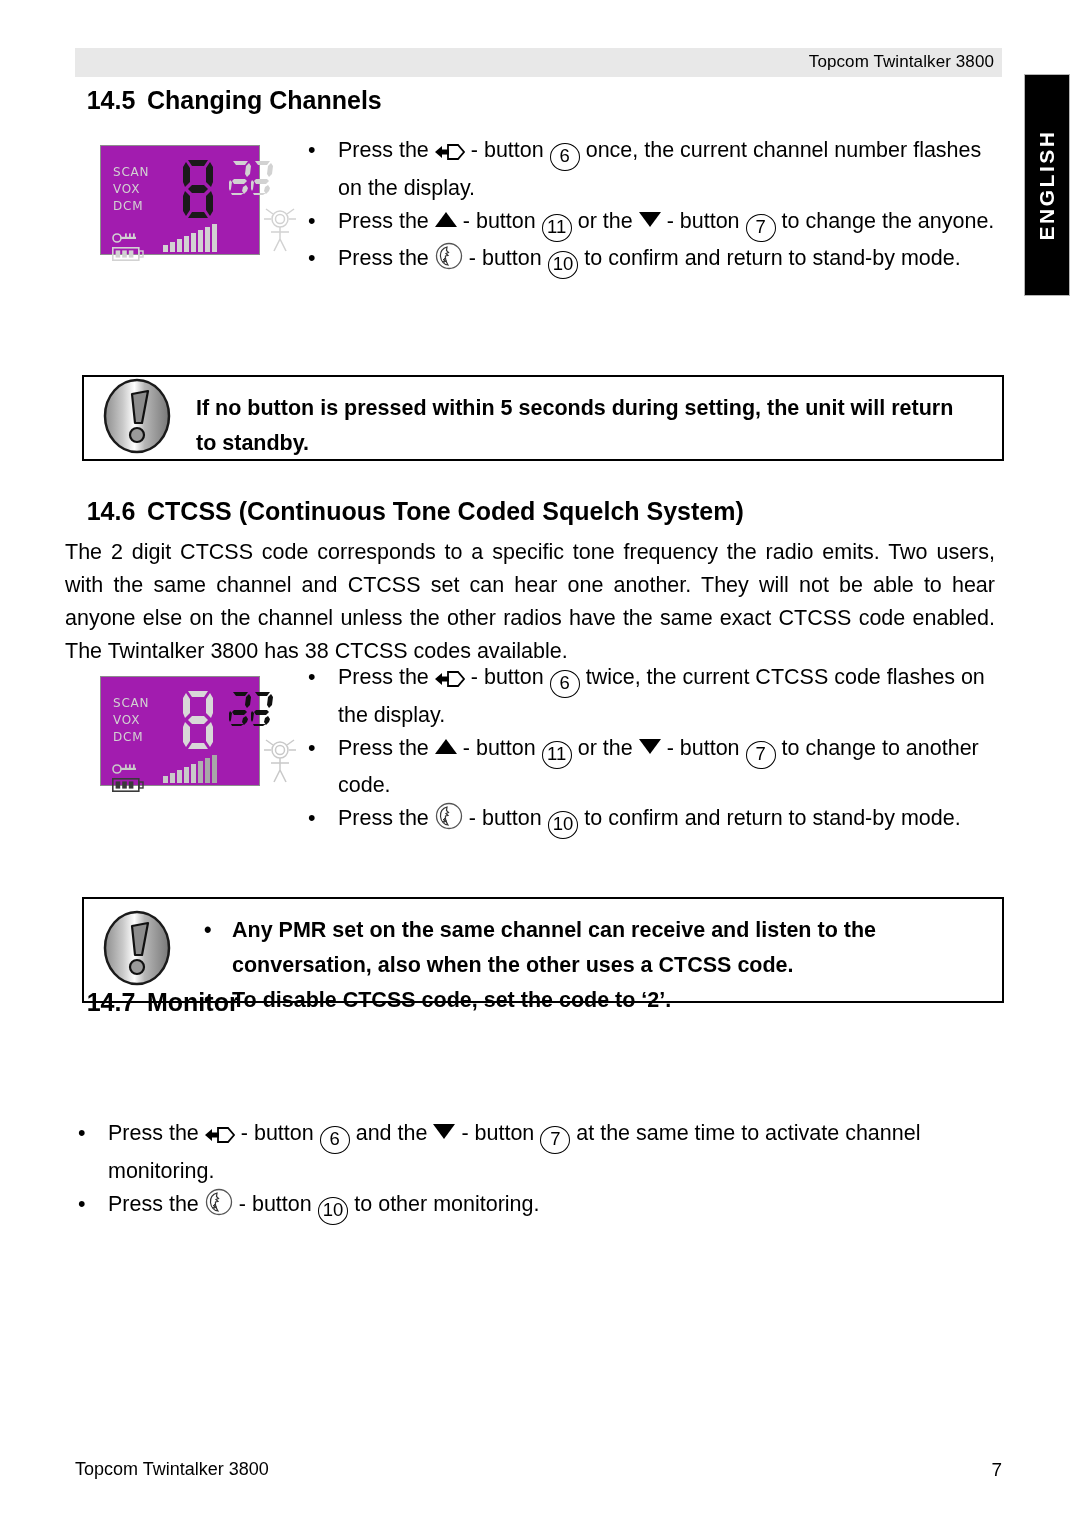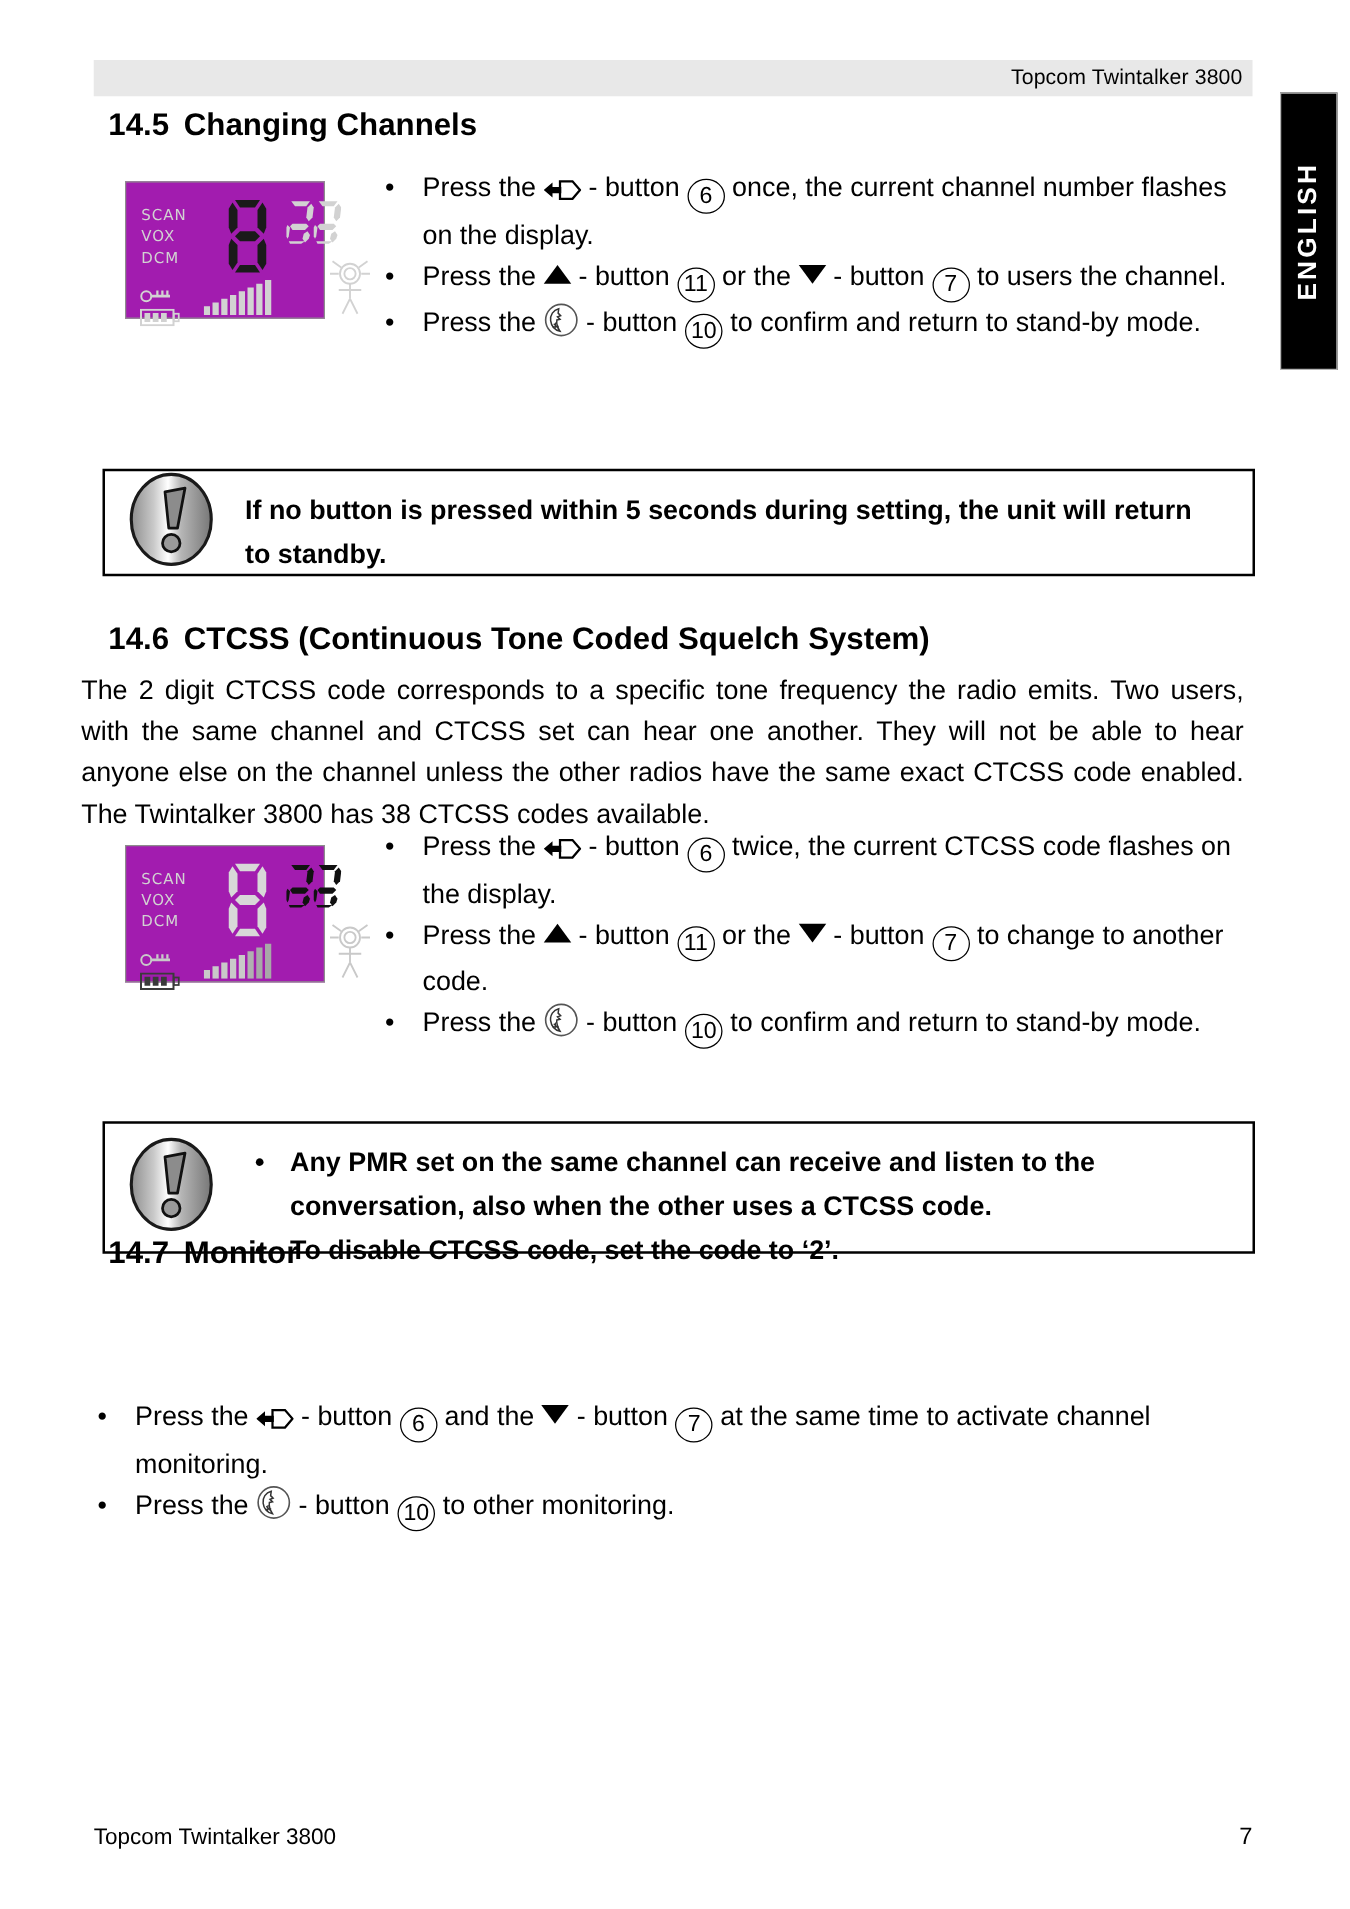--- a/index.html
+++ b/index.html
@@ -329,21 +329,21 @@
     <div class="bullet-row">
       <span class="dot">•</span>
       <span>Press the</span>
       <span class="tri-up"></span>
       <span>- button</span>
       <span class="circ">11</span>
       <span>or the</span>
       <span class="tri-down"></span>
       <span>- button</span>
       <span class="circ">7</span>
-      <span>to users the channel.</span>
+      <span>to change the anyone.</span>
     </div>
     <div class="bullet-row">
       <span class="dot">•</span>
       <span>Press the</span>
       <span class="icon-inline">
         <svg width="28" height="28" viewBox="0 0 28 28">
           <circle cx="14" cy="14" r="12.5" fill="none" stroke="#555" stroke-width="1.3"></circle>
           <path d="M12 5 C7.5 6 5 10 5.5 14.5 C6 19 9 22.5 13 23 C11 20 10 17 10.5 14 L13 13.5 L11 11.5 L13.5 10.5 L11.5 8.5 Z" fill="none" stroke="#333" stroke-width="1.2"></path>
           <path d="M8 17 L11.5 20.5 M9.5 16 L9 21 M7 19.5 L12 19" stroke="#333" stroke-width="1"></path>
         </svg>

